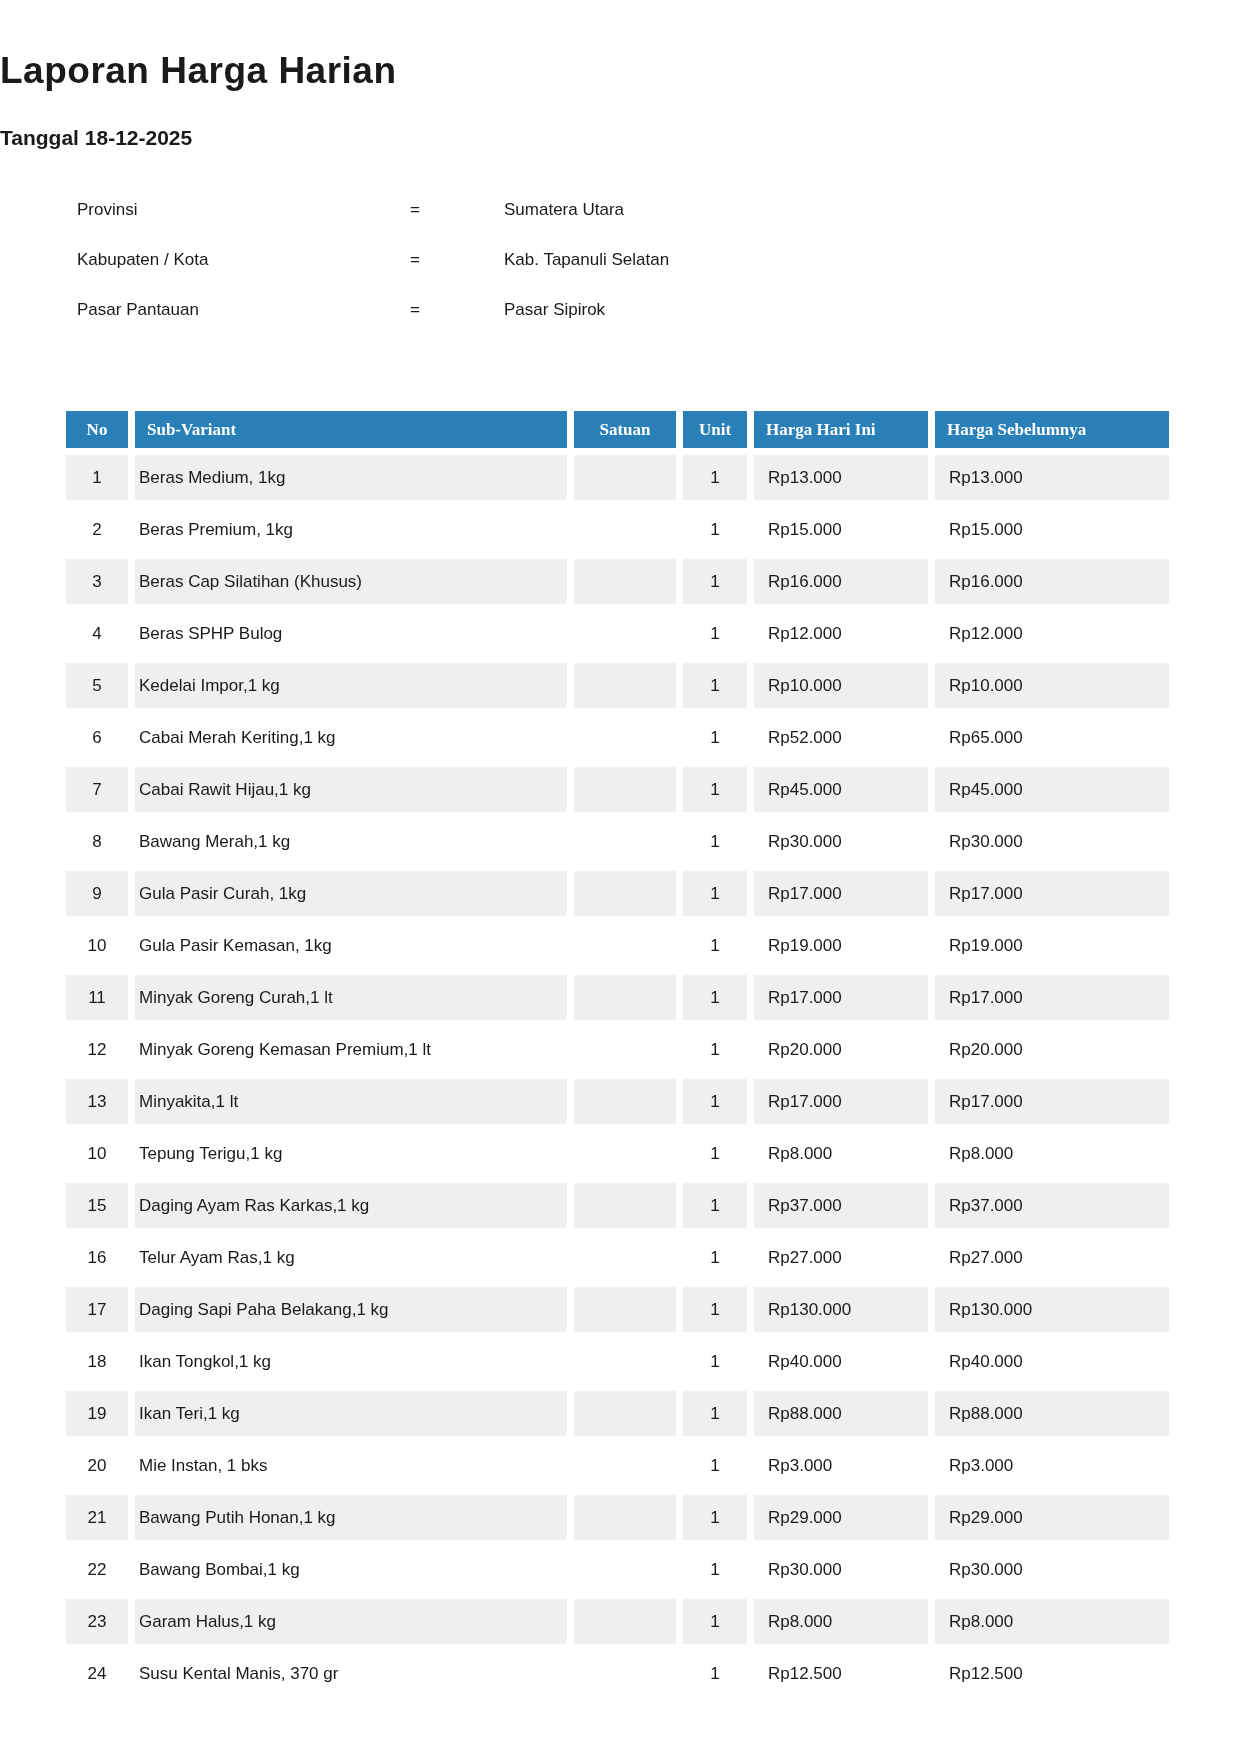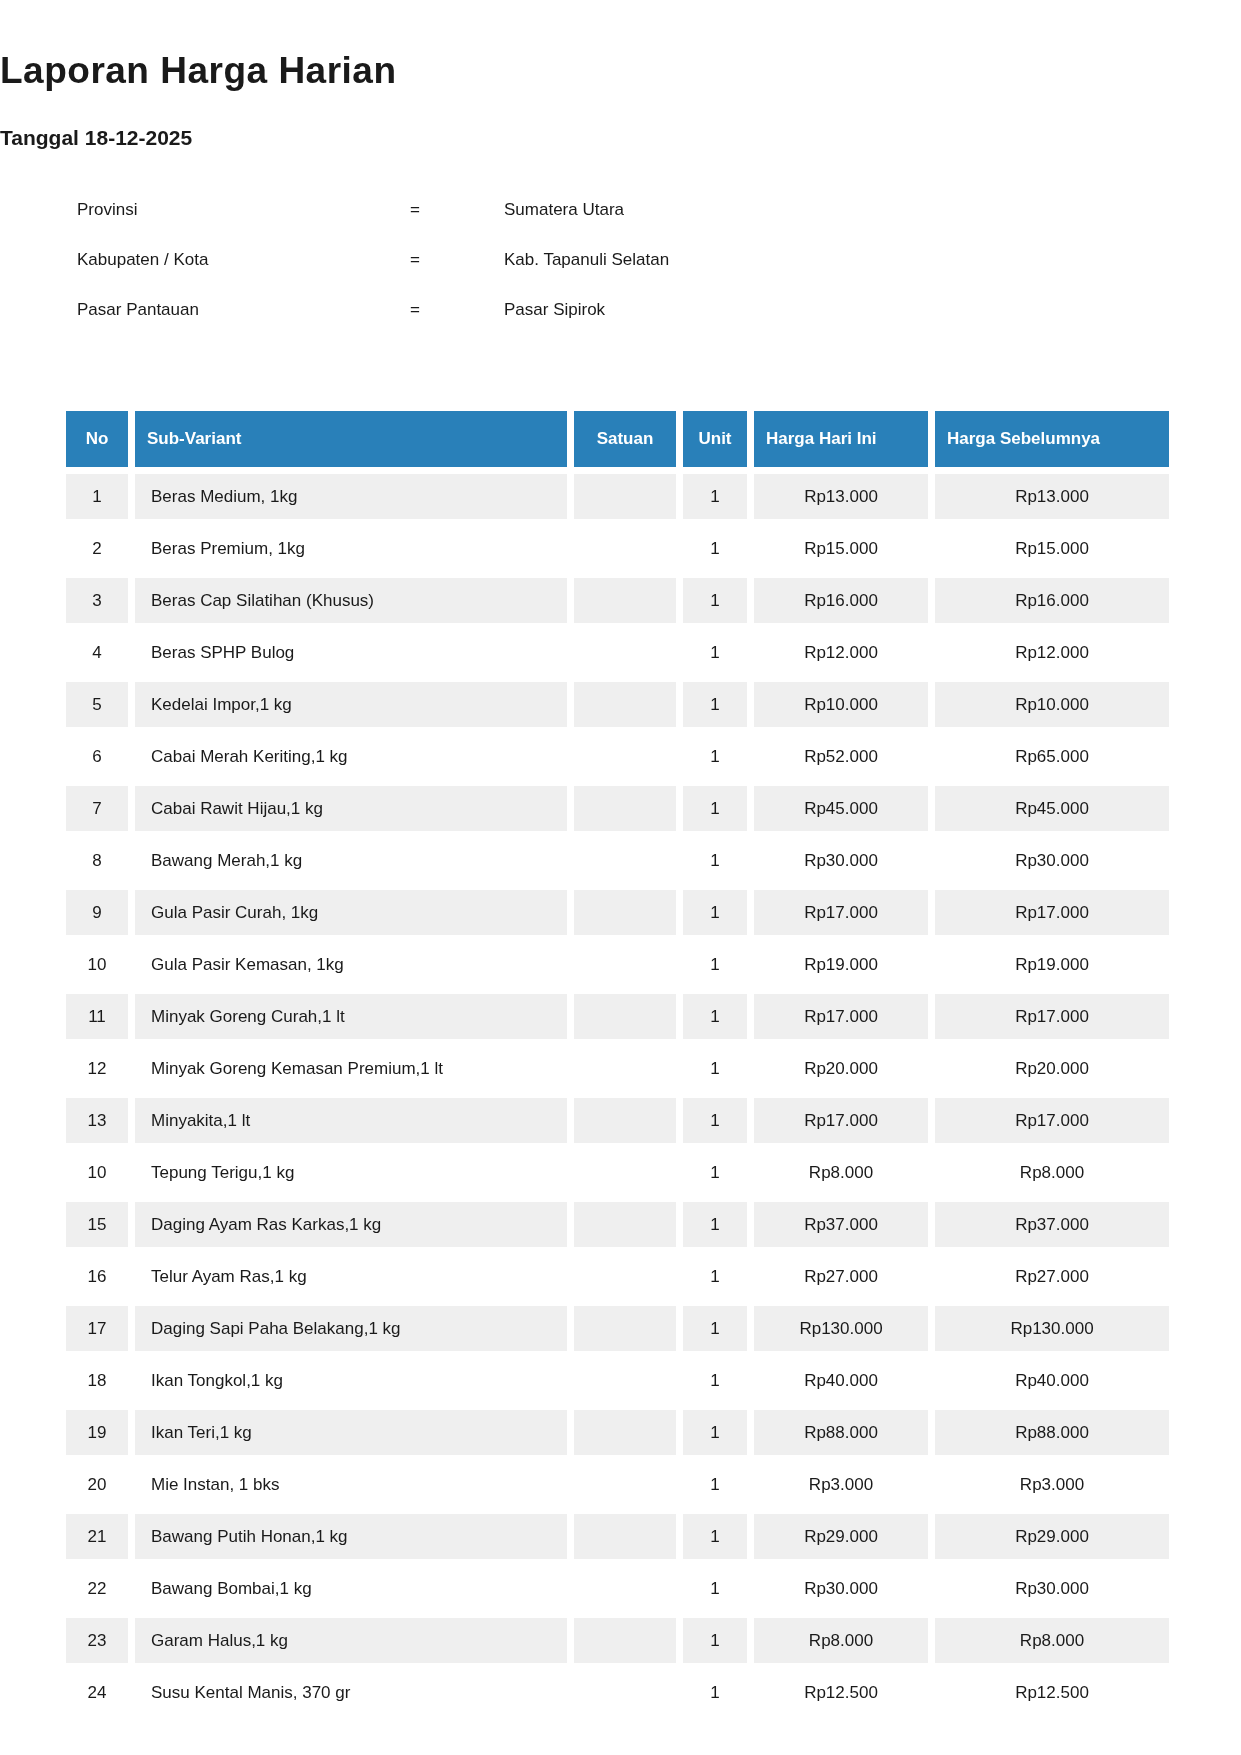--- a/index.html
+++ b/index.html
@@ -58,38 +58,39 @@
   col.c-sub{width:432px;}
   col.c-satuan{width:102px;}
   col.c-unit{width:64px;}
   col.c-hari{width:174px;}
   col.c-sebelum{width:234px;}
 
   th{
     background:var(--header-bg);
     color:var(--header-text);
     font-weight:bold;
-    height:56px;
+    height:37px;
     padding:0 12px;
     text-align:left;
     white-space:nowrap;
     overflow:hidden;
+    font-family:Liberation Serif, serif;
   }
   th.center{text-align:center;padding:0;}
   td{
     height:45px;
     padding:0 14px;
     white-space:nowrap;
     overflow:hidden;
   }
   td.no{text-align:center;padding:0;}
-  td.sub{text-align:left;padding-left:16px;}
+  td.sub{text-align:left;padding-left:4px;}
   td.satuan{text-align:center;padding:0;}
   td.unit{text-align:center;padding:0;}
-  td.price{text-align:center;padding-right:14px;}
+  td.price{text-align:left;padding-right:14px;}
   tbody tr:nth-child(odd) td{background:var(--stripe-bg);}
 </style>
 </head>
 <body>
 
 <div class="page">
 
   <h1 class="title">Laporan Harga Harian</h1>
   <h2 class="subtitle">Tanggal 18-12-2025</h2>
 

